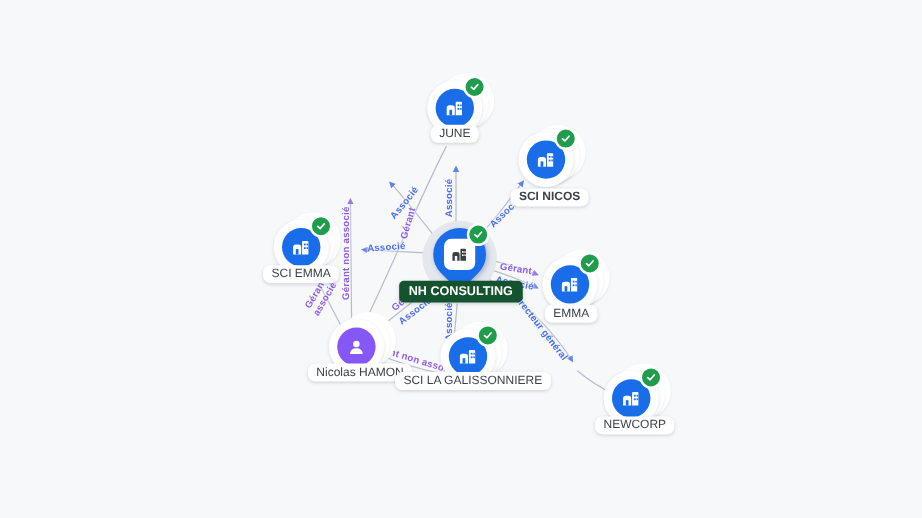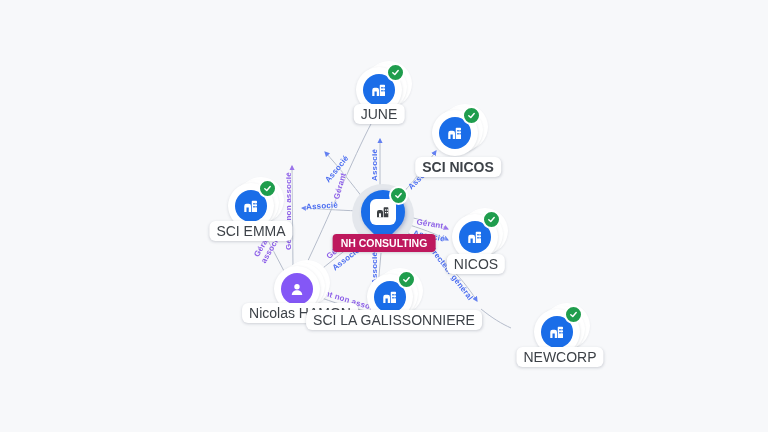--- a/index.html
+++ b/index.html
@@ -21,23 +21,23 @@
         box-shadow:0 1px 3px rgba(60,70,90,.18);}
   .stack1{transform:translate(5px,-3px);box-shadow:0 1px 2px rgba(60,70,90,.12);}
   .stack2{transform:translate(10px,-6px);box-shadow:0 1px 2px rgba(60,70,90,.10);}
   .inner{position:absolute;left:7px;top:7px;width:32px;height:32px;border-radius:50%;
          display:flex;align-items:center;justify-content:center;}
   .inner.company{background:#1a6de8;}
   .inner.person{background:#8457f6;}
   .badge{position:absolute;right:-3px;top:-4px;width:15px;height:15px;border-radius:50%;
          background:#1f9d4d;border:2px solid #fff;display:flex;align-items:center;justify-content:center;}
   .nlabel{position:absolute;transform:translateX(-50%);background:#fff;color:#3d4248;
-          font-size:14px;padding:2px 7px;border-radius:6px;white-space:nowrap;
+          font-size:10px;padding:2px 7px;border-radius:6px;white-space:nowrap;
           box-shadow:0 1px 3px rgba(60,70,90,.22);}
-  .nlabel.selected{background:#be185d;color:#fff;font-weight:700;font-size:10.5px;border-radius:4px;padding:3px 8px;}
+  .nlabel.selected{background:#14532d;color:#fff;font-weight:700;font-size:10.5px;border-radius:4px;padding:3px 8px;}
   
   .halo{position:absolute;width:62px;height:62px;border-radius:50%;background:#e4e7ec;}
   .pin{position:absolute;width:44px;height:44px;background:#1a6de8;
        border-radius:50% 50% 50% 0;transform:rotate(-45deg);box-shadow:0 2px 4px rgba(30,60,140,.3);}
   .pin-inner{position:absolute;left:9px;top:9px;width:26px;height:26px;background:#fff;border-radius:6px;
              transform:rotate(45deg);display:flex;align-items:center;justify-content:center;}
 </style>
 </head>
 <body>
 
@@ -188,21 +188,21 @@
             <rect x="18" y="12" width="1.6" height="2" fill="#1a6de8"></rect>
             <rect x="6" y="14" width="3" height="6" fill="#1a6de8"></rect>
           </svg>
       </div>
       <div class="badge">
         <svg width="9" height="9" viewBox="0 0 10 10">
             <polyline points="2,5.2 4.2,7.2 8,2.8" fill="none" stroke="#fff" stroke-width="1.6" stroke-linecap="round" stroke-linejoin="round"></polyline>
           </svg>
       </div>
     </div>
-    <span class="nlabel" style="left:24px;top:40px;">NICOS</span>
+    <span class="nlabel" style="left:24px;top:40px;">EMMA</span>
   </div>
 
   <div class="node" style="left:274px;top:266px;width:46px;height:46px;">
     <div class="disc stack2"></div>
     <div class="disc stack1"></div>
     <div class="disc">
       <div class="inner person">
         <svg width="18" height="18" viewBox="0 0 24 24">
             <circle cx="12" cy="9" r="3.6" fill="#fff"></circle>
             <path d="M5,20 c0,-4.2 3.2,-6.4 7,-6.4 s7,2.2 7,6.4 z" fill="#fff"></path>
@@ -228,21 +228,21 @@
       </div>
       <div class="badge">
         <svg width="9" height="9" viewBox="0 0 10 10">
             <polyline points="2,5.2 4.2,7.2 8,2.8" fill="none" stroke="#fff" stroke-width="1.6" stroke-linecap="round" stroke-linejoin="round"></polyline>
           </svg>
       </div>
     </div>
     <span class="nlabel" style="left:27px;top:36px;">SCI LA GALISSONNIERE</span>
   </div>
 
-  <div class="node" style="left:534px;top:309px;width:46px;height:46px;">
+  <div class="node" style="left:503px;top:309px;width:46px;height:46px;">
     <div class="disc stack2"></div>
     <div class="disc stack1"></div>
     <div class="disc">
       <div class="inner company">
         <svg width="18" height="18" viewBox="0 0 24 24">
             <path fill="#fff" d="M3,20 V12 q0,-3 3,-3 h3 q3,0 3,3 v8 z M13,20 V6 q0,-1 1,-1 h5 q1,0 1,1 v14 z"></path>
             <rect x="15" y="8" width="2" height="2" fill="#1a6de8"></rect>
             <rect x="18" y="8" width="1.6" height="2" fill="#1a6de8"></rect>
             <rect x="15" y="12" width="2" height="2" fill="#1a6de8"></rect>
             <rect x="18" y="12" width="1.6" height="2" fill="#1a6de8"></rect>

